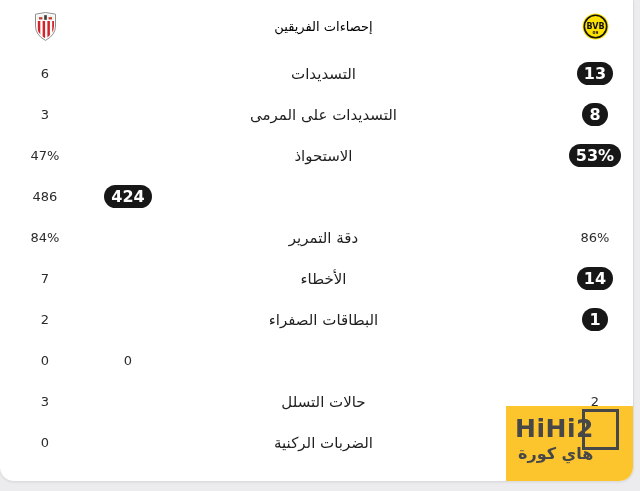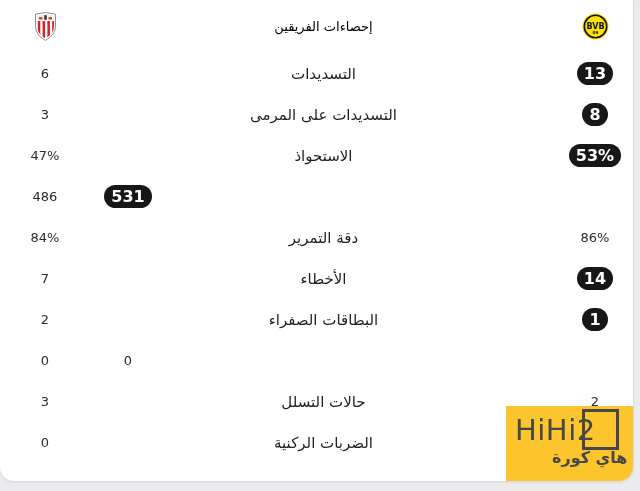--- a/index.html
+++ b/index.html
@@ -64,38 +64,37 @@
     top: 406px;
     width: 127px;
     height: 75px;
     background: #fcc52d;
     color: #474747;
     z-index: 5;
   }
   .wm-big {
     position: relative;
     padding: 9px 0 0 9px;
-    font-size: 29px;
-    font-weight: normal;
+    font-size: 25px;
+    font-weight: bold;
     line-height: 1.1;
     letter-spacing: 0.5px;
   }
   .wm-box {
     position: absolute;
     top: 3px; left: 76px;
     width: 37px; height: 41px;
     border: 3px solid #474747;
   }
   .wm-sub {
     direction: rtl;
     text-align: left;
     padding: 1px 0 0 12px;
     font-size: 16px;
     font-weight: bold;
-    margin-left: 34px;
   }
   svg { display: block; }
 </style>
 </head>
 <body>
 
 <div class="card">
 
   <div class="header">
     <div class="col-left">
@@ -169,21 +168,21 @@
       <div class="col-right">
         <span class="val pill">53%</span>
       </div>
     </div>
 
     <div class="stat-row">
       <div class="col-left">
         <span class="val">486</span>
       </div>
       <div class="col-right">
-        <span class="val pill">531</span>
+        <span class="val pill">424</span>
       </div>
     </div>
 
     <div class="stat-row">
       <div class="col-left">
         <span class="val">84%</span>
       </div>
       <div class="col-mid">
         <span class="label" dir="rtl">دقة التمرير</span>
       </div>

